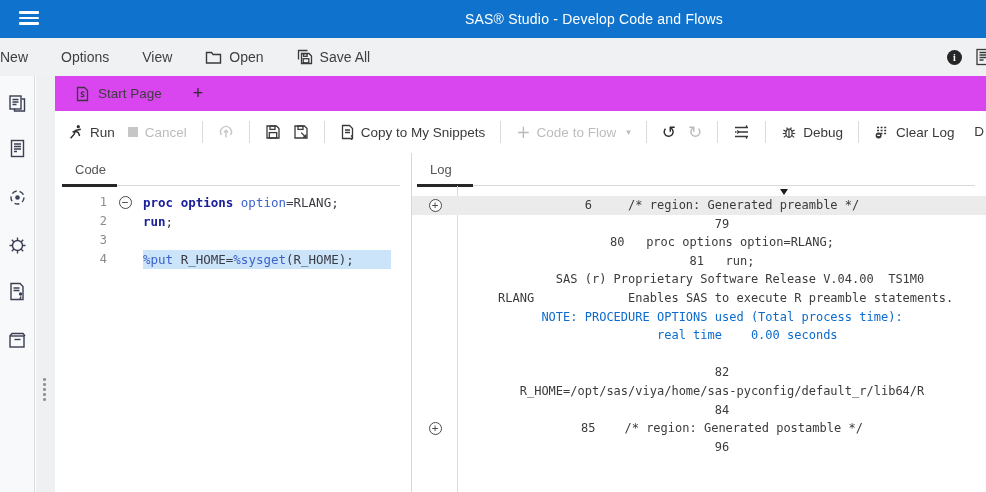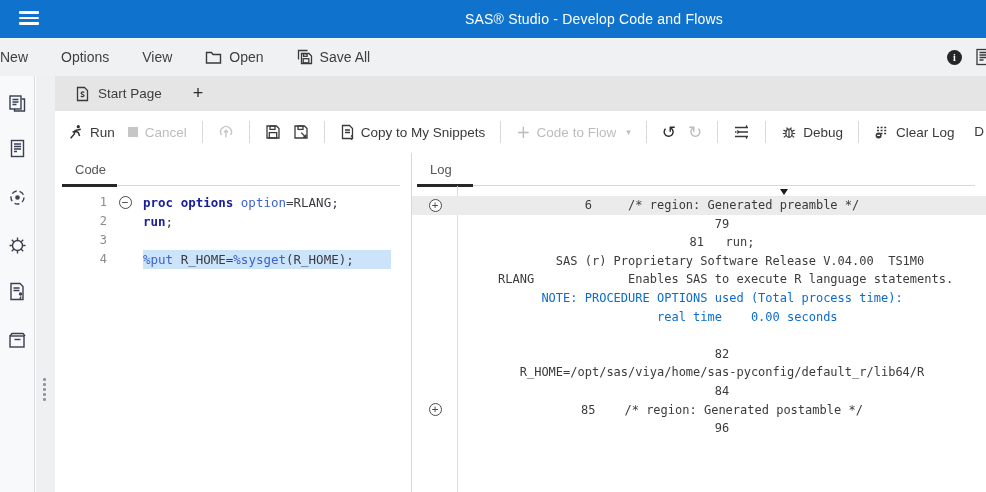--- a/index.html
+++ b/index.html
@@ -23,21 +23,21 @@
                 font-family:"Liberation Serif", serif; }
 
   
   .side-rail { position:absolute; left:0; top:76px; width:35px; height:416px; background:#f8f9fb; border-right:1px solid #d9dadc; }
   .rail-icon { position:absolute; left:7px; width:21px; height:21px; color:#3a3f52; cursor:pointer; }
   .nav-splitter { position:absolute; left:36px; top:76px; width:19px; height:416px; background:#eff0f2; }
   .drag-dots { position:absolute; left:7px; top:302px; display:flex; flex-direction:column; gap:2.5px; cursor:row-resize;}
   .drag-dots i { width:2.6px; height:2.6px; border-radius:50%; background:#8e939b; }
 
   
-  .tabbar { position:absolute; left:55px; top:76px; width:931px; height:35px; background:#e5e5e5;
+  .tabbar { position:absolute; left:55px; top:76px; width:931px; height:35px; background:#d946ef;
             display:flex; align-items:stretch; font-size:13.5px;text-align:right; }
   .tab { display:flex; align-items:center; gap:8px; padding:0 15px; cursor:pointer; color:#3d3d3d; }
   .tab.start { margin-left:5px; }
   .tab.active { background:#fff; border-top:2px solid #1d1d1d; margin-left:12px; padding:0 13px; }
   .tab-close { font-size:13px; color:#555; margin-left:4px; cursor:pointer; }
   .tab-new { align-self:center; font-size:18px; color:#2d2d2d; margin-left:12px; cursor:pointer; padding:0 4px; }
 
   
   .toolbar { position:absolute; left:55px; top:111px; width:931px; height:42px; background:#fff;
              display:flex; align-items:center; padding-left:7px; font-size:13.5px; color:#3a3a3a; }
@@ -319,29 +319,33 @@
             <span class="fold-circle">+</span>
           </span>
           <span class="log-text">6     /* region: Generated preamble */</span>
         </div>
         <div class="log-row">
           <span class="log-gut"></span>
           <span class="log-text">79</span>
         </div>
         <div class="log-row">
           <span class="log-gut"></span>
+          <span class="log-text">80   proc options option=RLANG;</span>
+        </div>
+        <div class="log-row">
+          <span class="log-gut"></span>
           <span class="log-text">81   run;</span>
         </div>
         <div class="log-row">
           <span class="log-gut"></span>
           <span class="log-text">     SAS (r) Proprietary Software Release V.04.00  TS1M0</span>
         </div>
         <div class="log-row">
           <span class="log-gut"></span>
-          <span class="log-text"> RLANG             Enables SAS to execute R language statements.</span>
+          <span class="log-text"> RLANG             Enables SAS to execute R preamble statements.</span>
         </div>
         <div class="log-row note">
           <span class="log-gut"></span>
           <span class="log-text">NOTE: PROCEDURE OPTIONS used (Total process time):</span>
         </div>
         <div class="log-row note">
           <span class="log-gut"></span>
           <span class="log-text">       real time    0.00 seconds</span>
         </div>
         <div class="log-row">

